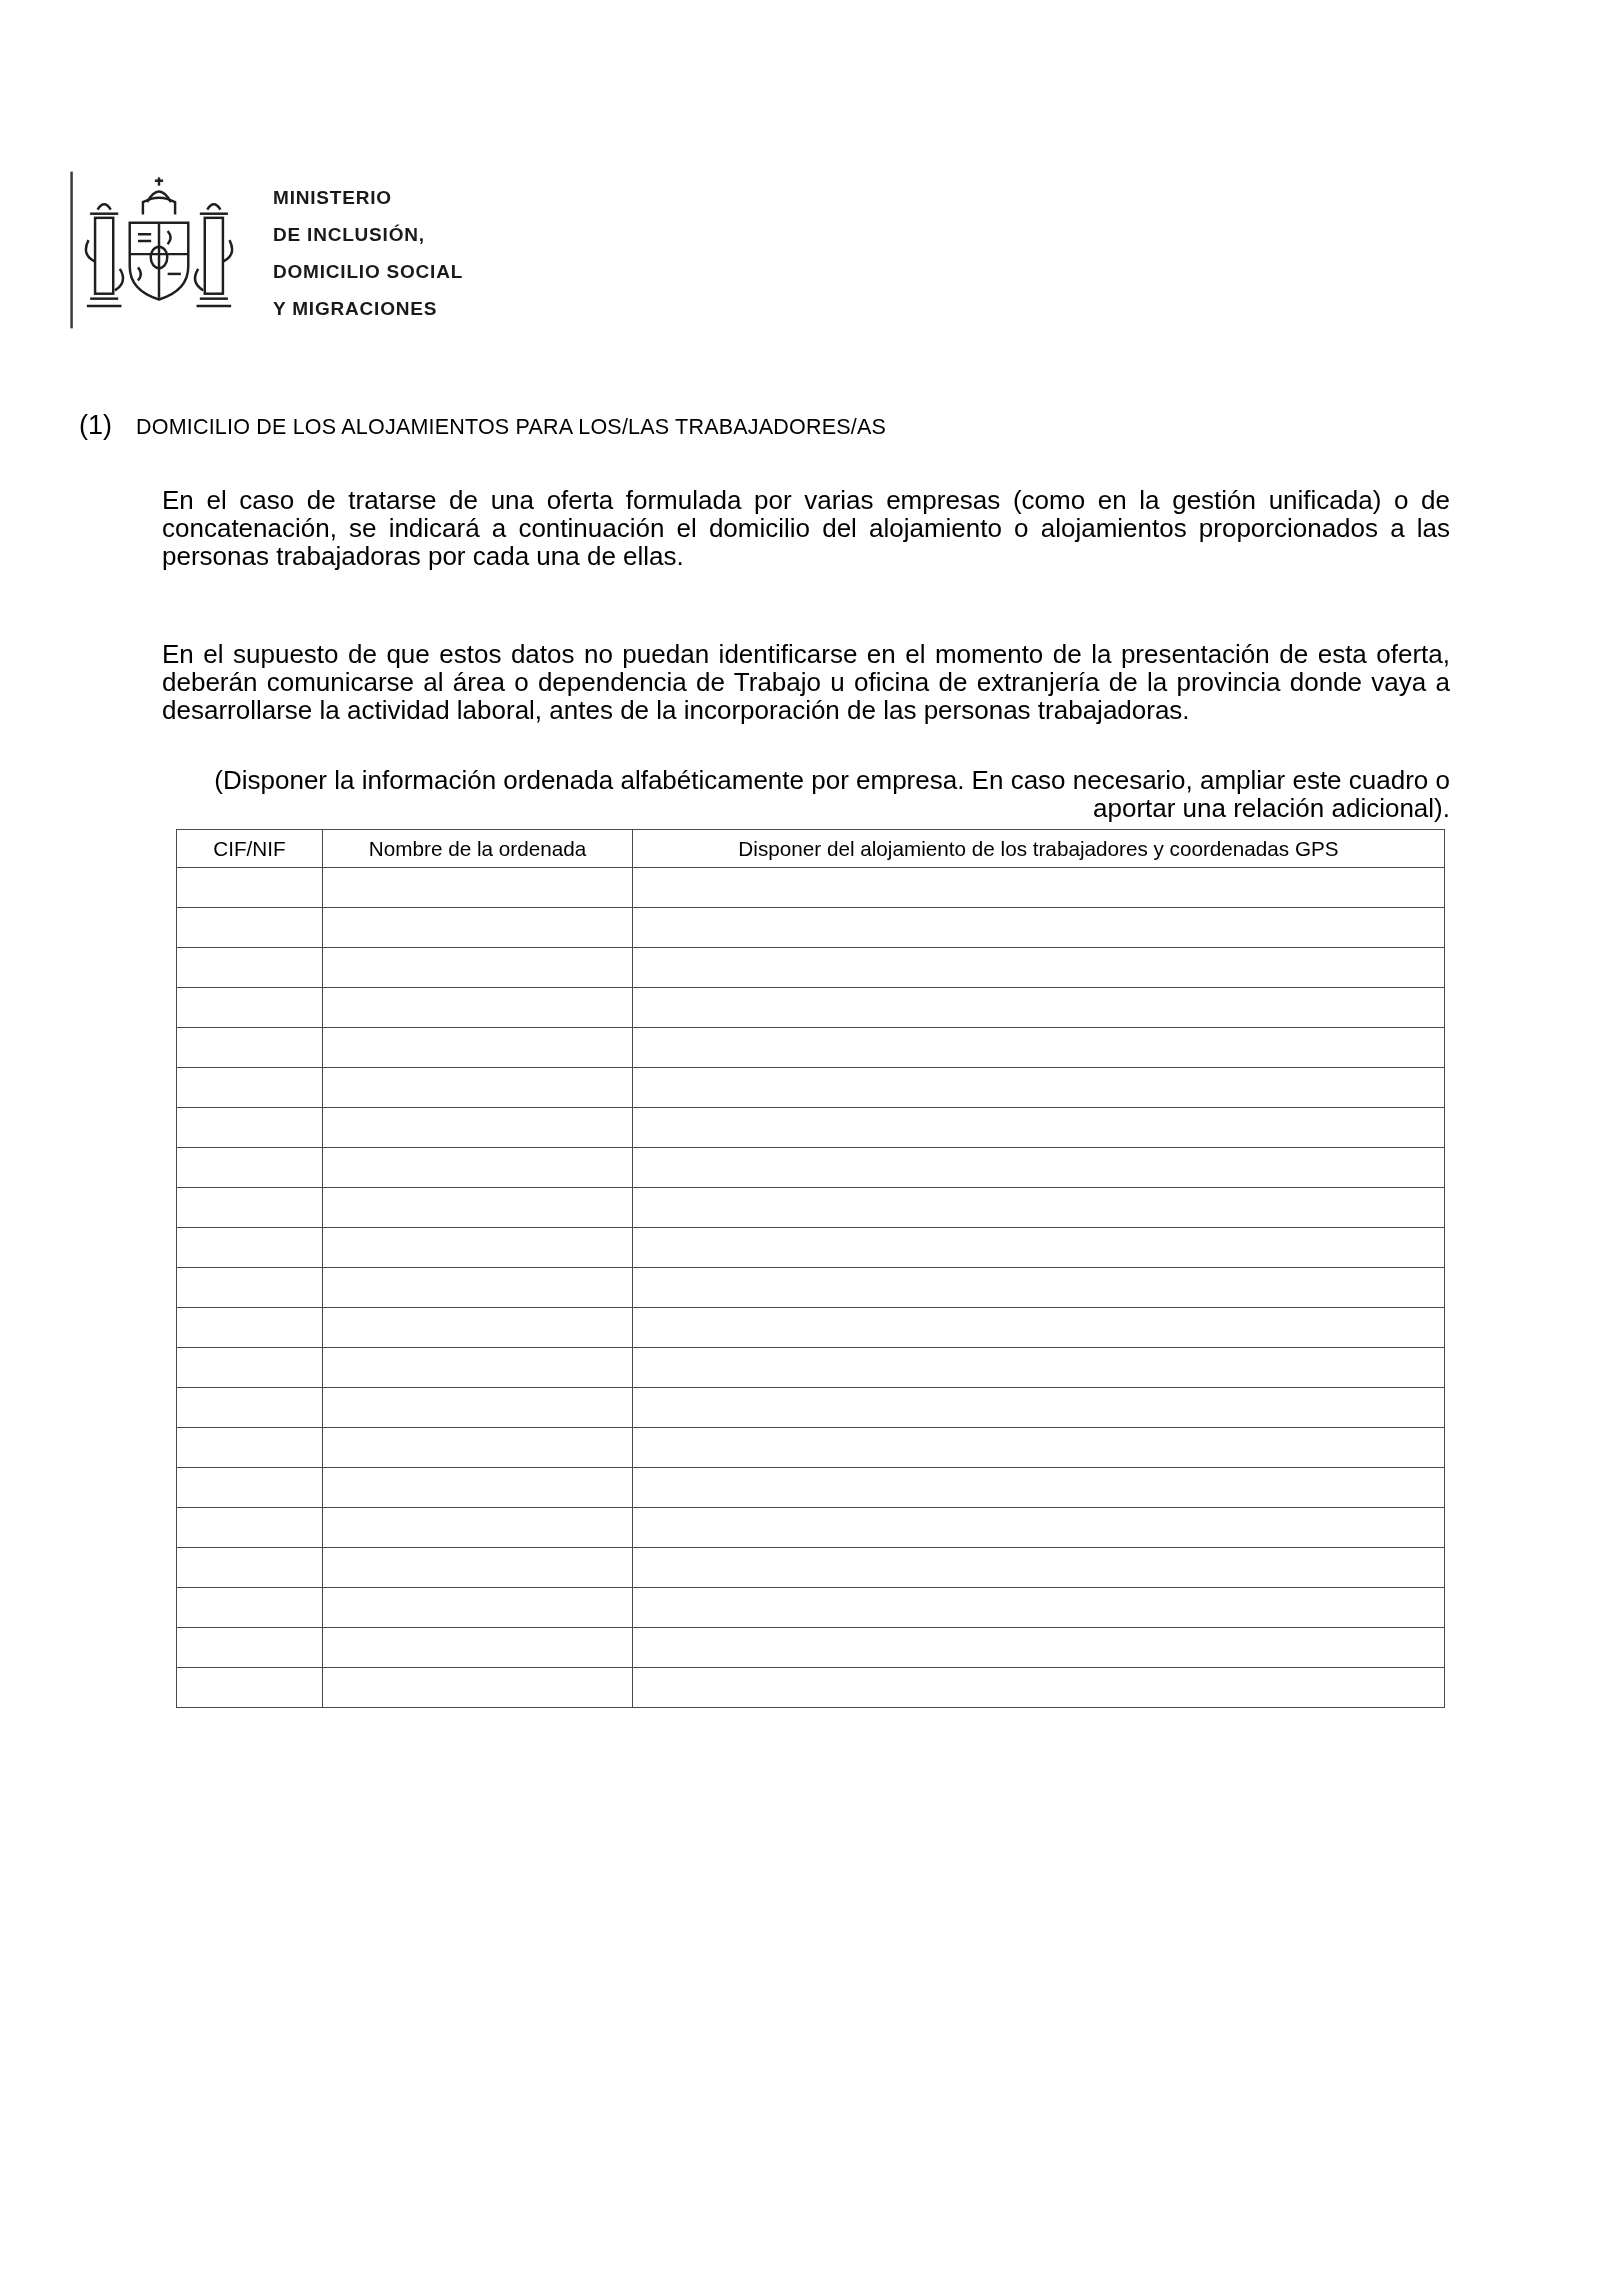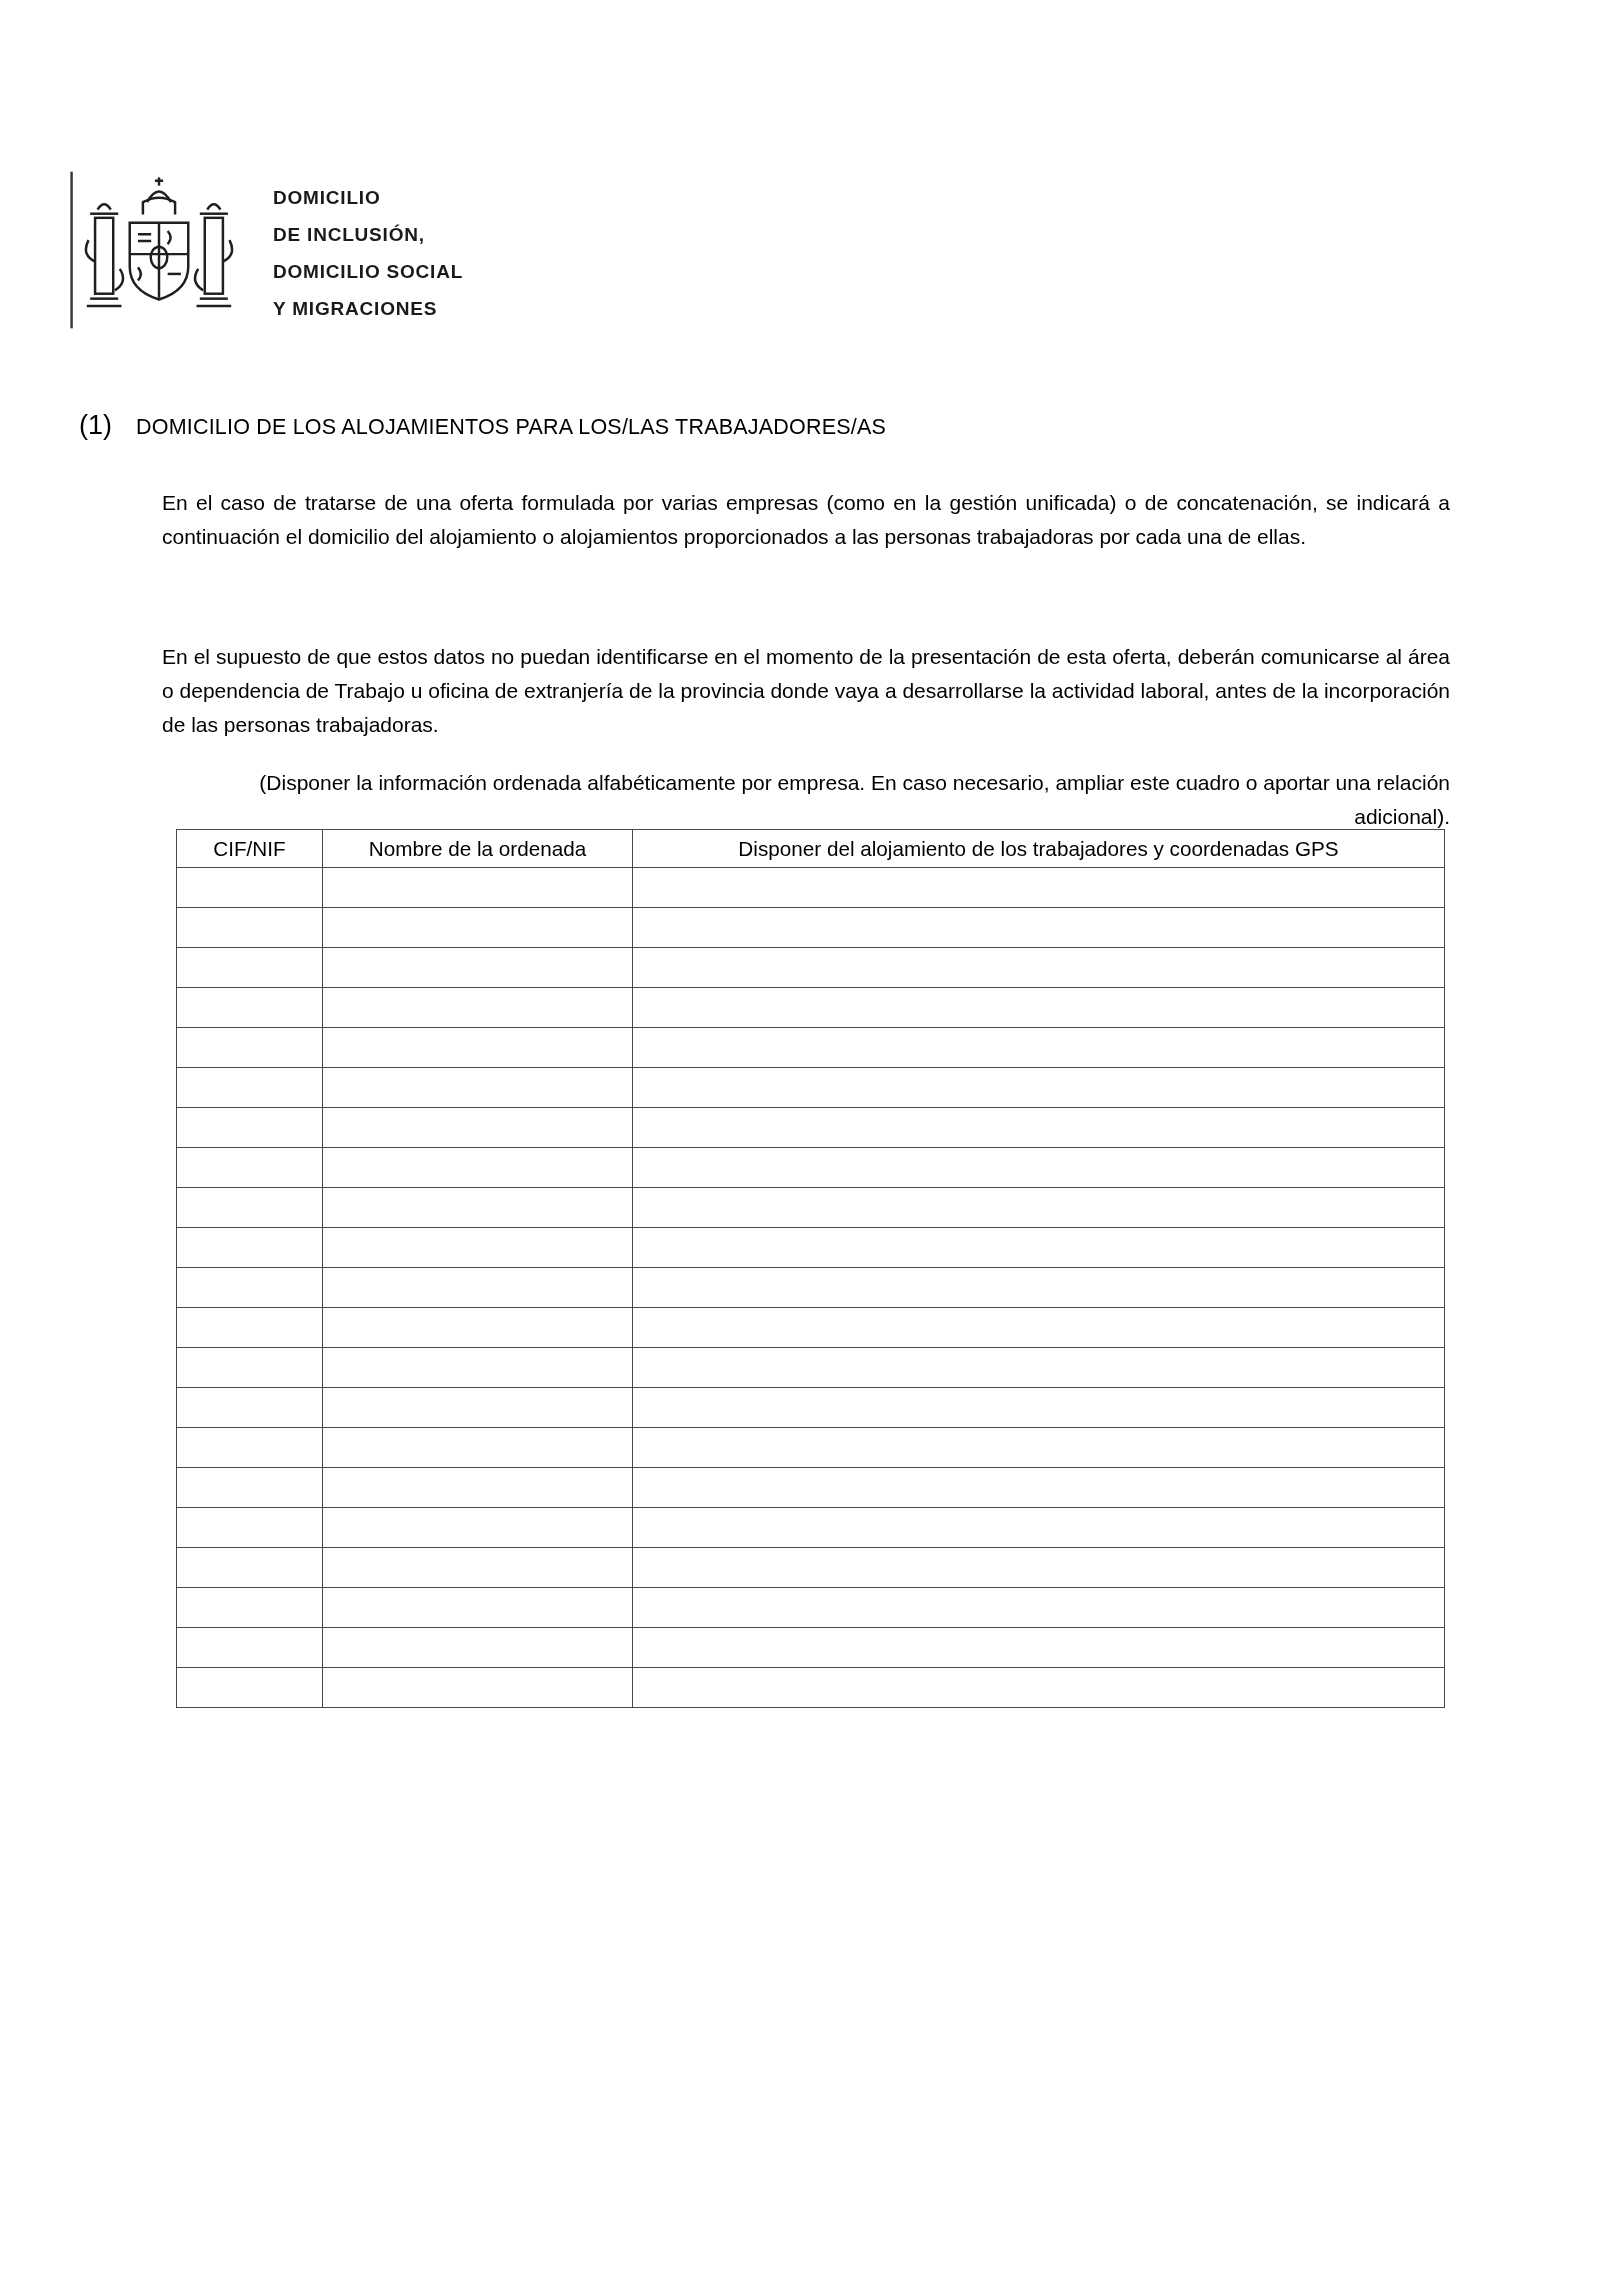--- a/index.html
+++ b/index.html
@@ -42,22 +42,22 @@
     white-space: nowrap;
   }
   .heading-number { font-size: 27px; }
   .heading-title { font-size: 21.5px; margin-left: 24px; letter-spacing: 0.2px; }
 
   
   .para {
     position: absolute;
     left: 162px;
     width: 1288px;
-    font-size: 21px;
-    line-height: 34px;
+    font-size: 26px;
+    line-height: 28px;
     text-align: justify;
   }
   .para-1 { top: 486px; }
   .para-2 { top: 640px; }
   .para-3 { top: 766px; text-align: right; }
 
   
   table.alojamientos {
     position: absolute;
     left: 176px;
@@ -123,21 +123,21 @@
 
         <path d="M88 54 v-15 q19.5 -11 39 0 v15"></path>
         <path d="M93 39 q14.5 -26 29 0"></path>
         <line x1="107.5" y1="19" x2="107.5" y2="9"></line>
         <line x1="102.5" y1="13" x2="112.5" y2="13"></line>
       </g>
     </svg>
   </div>
 
   <div class="ministry-text">
-    <div>DOMICILIO</div>
+    <div>MINISTERIO</div>
     <div>DE INCLUSIÓN,</div>
     <div>DOMICILIO SOCIAL</div>
     <div>Y MIGRACIONES</div>
   </div>
 
   <div class="heading">
     <span class="heading-number">(1)</span>
     <span class="heading-title">DOMICILIO DE LOS ALOJAMIENTOS PARA LOS/LAS TRABAJADORES/AS</span>
   </div>
 

